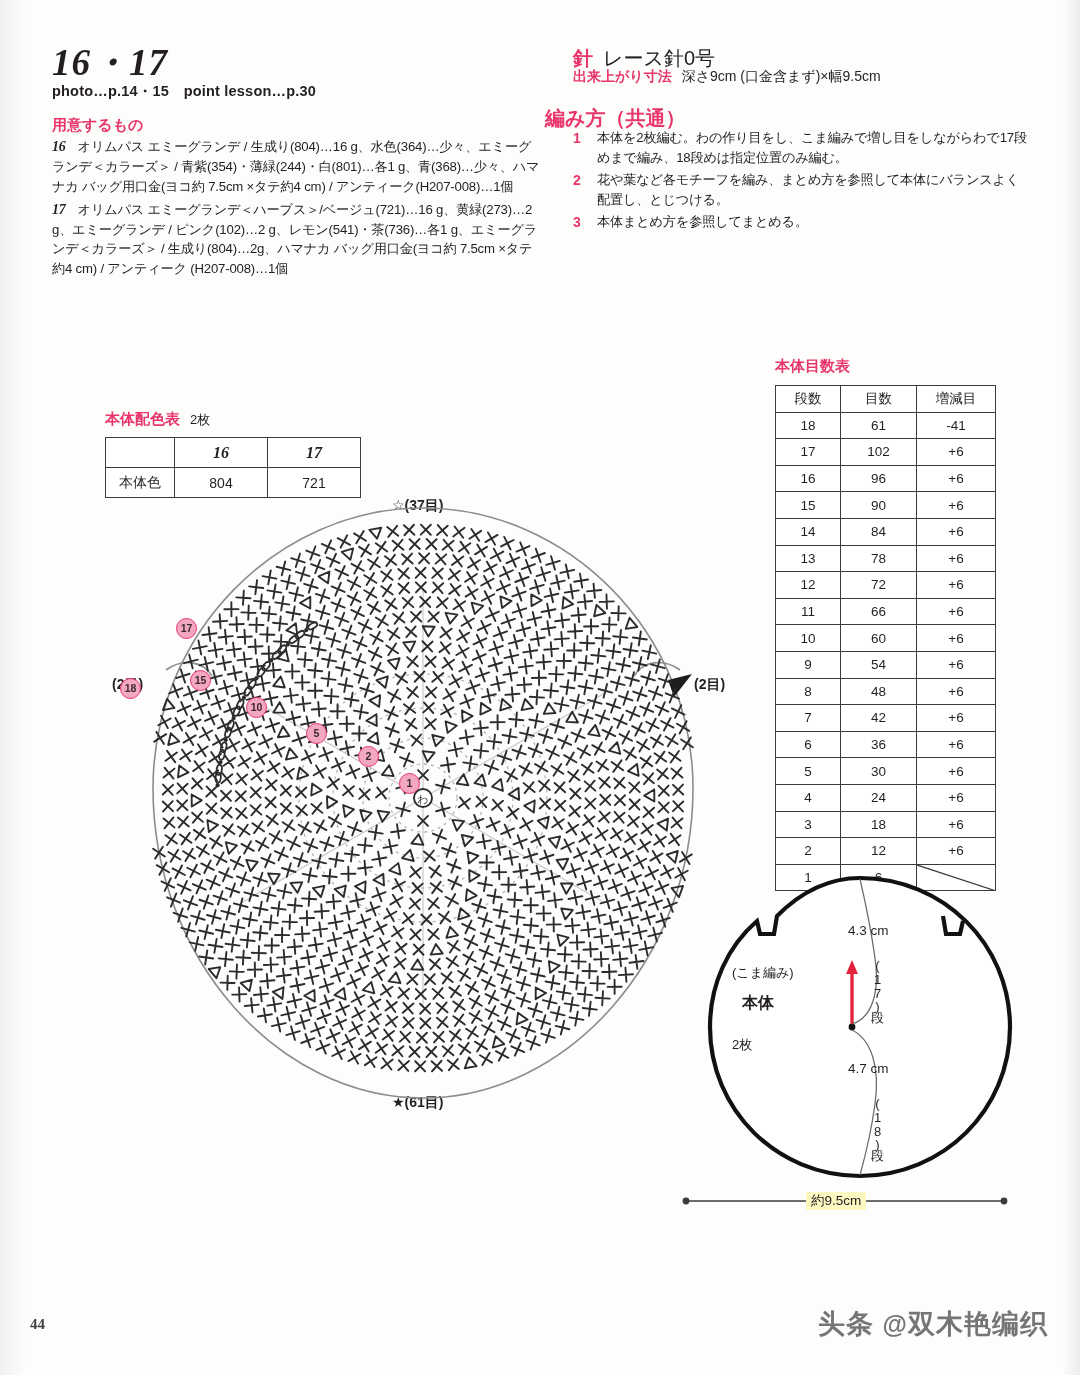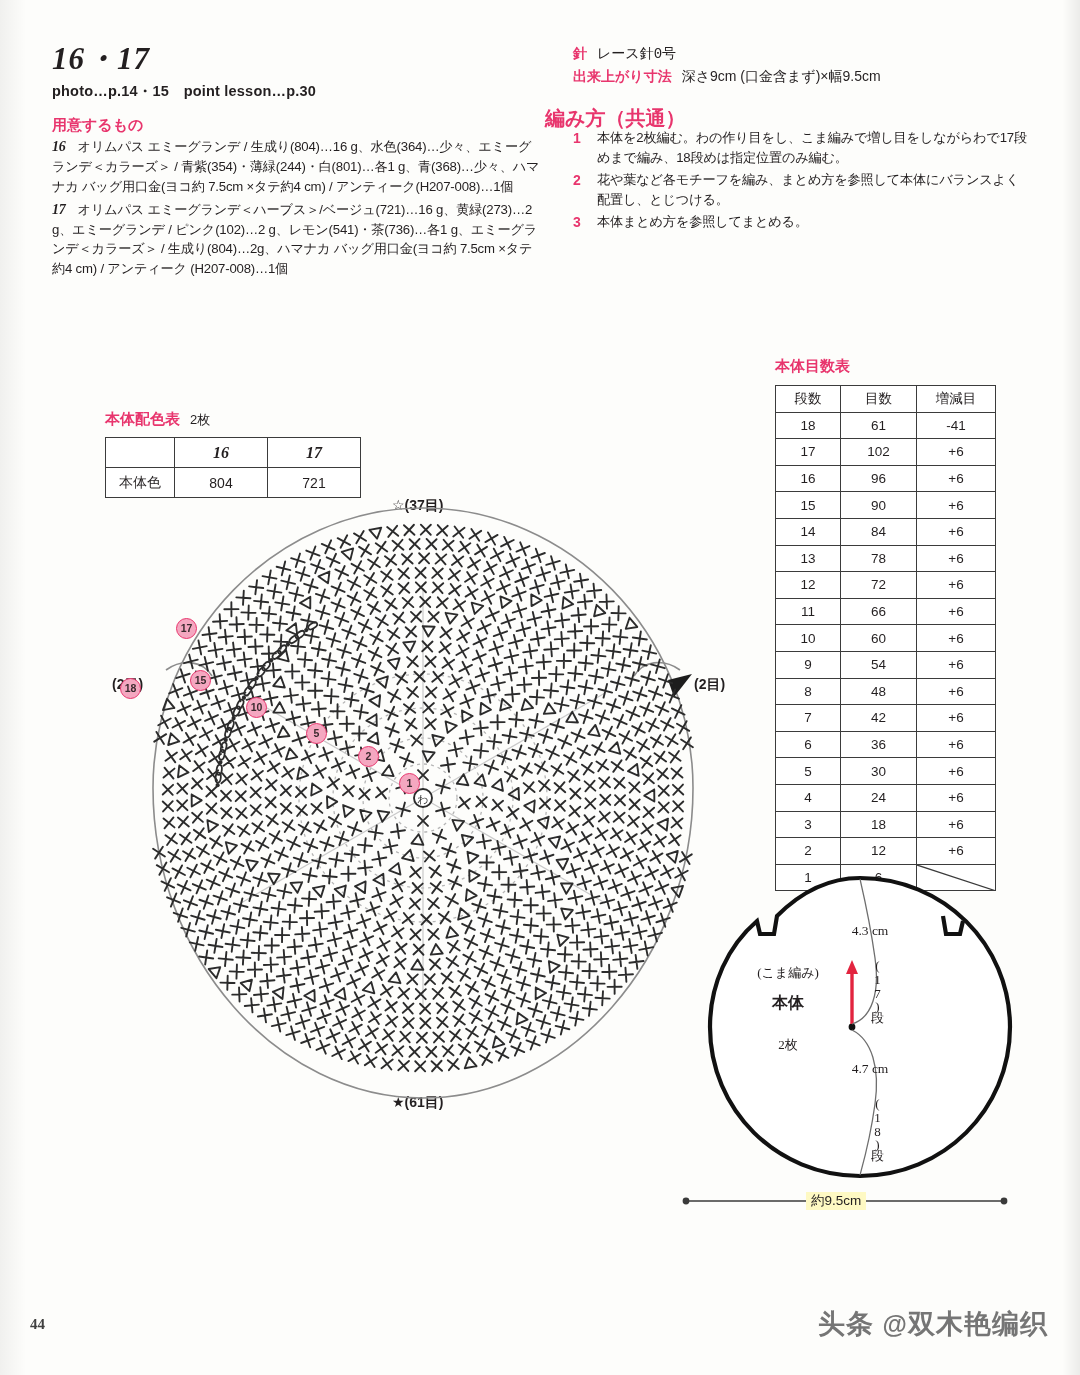--- a/index.html
+++ b/index.html
@@ -22,21 +22,21 @@
   .page::before{
     content:"";position:absolute;left:0;top:0;width:26px;height:100%;
     background:linear-gradient(to left,rgba(0,0,0,0.0),rgba(0,0,0,0.05));
     pointer-events:none;
   }
 
   
   #pattern-no{
     position:absolute;left:52px;top:38px;
     font-family:"Liberation Serif","DejaVu Serif",serif;
-    font-style:italic;font-weight:bold;font-size:31px;letter-spacing:1px;
+    font-style:italic;font-weight:bold;font-size:37px;letter-spacing:1px;
   }
   #photo-ref{
     position:absolute;left:52px;top:82px;
     font-size:14.5px;font-weight:bold;letter-spacing:.2px;
   }
   .red-head{
     color:#e8356d;font-weight:bold;
   }
   #materials-title{
     position:absolute;left:52px;top:116px;font-size:15px;
@@ -44,21 +44,21 @@
   #materials-body{
     position:absolute;left:52px;top:136px;width:490px;
     font-size:13.2px;line-height:1.5;letter-spacing:-0.2px;
   }
   .mat-item{margin-bottom:2px;}
   .mat-no{
     font-family:"Liberation Serif","DejaVu Serif",serif;
     font-style:italic;font-weight:bold;font-size:14px;margin-right:12px;
   }
 
-  #needle-line{position:absolute;left:573px;top:45px;font-size:14px;font-family:Liberation Mono, monospace;}
+  #needle-line{position:absolute;left:573px;top:45px;font-size:20px;}
   #needle-line .lbl{color:#e8356d;font-weight:bold;margin-right:10px;}
   #size-line{position:absolute;left:573px;top:68px;font-size:14px;}
   #size-line .lbl{color:#e8356d;font-weight:bold;margin-right:10px;}
   #howto-title{position:absolute;left:545px;top:105px;font-size:20px;}
   #howto-body{position:absolute;left:573px;top:128px;width:455px;font-size:13.2px;line-height:1.55;letter-spacing:-0.2px;}
   .step{display:flex;margin-bottom:1px;}
   .step-no{color:#e8356d;font-weight:bold;font-size:14px;min-width:24px;}
   .step-tx{flex:1;}
 
   
@@ -102,21 +102,21 @@
     position:absolute;width:19px;height:19px;border-radius:50%;
     background:#f4a7c0;border:1px solid #e8356d;
     color:#3a2a2e;font-size:10.5px;font-weight:bold;
     display:flex;align-items:center;justify-content:center;
     line-height:1;
   }
 
   
   #body-schematic{position:absolute;left:700px;top:872px;width:320px;height:310px;}
   #body-schematic svg{width:100%;height:100%;display:block;}
-  .sc-text{position:absolute;text-align:center;font-size:13.5px;line-height:1.35;font-family:Liberation Serif, serif;}
+  .sc-text{position:absolute;font-size:13.5px;line-height:1.35;}
   #sc-name{left:742px;top:992px;width:92px;font-size:16px;font-weight:bold;}
   #sc-sub{left:732px;top:964px;width:112px;font-size:13px;}
   #sc-cnt{left:732px;top:1036px;width:112px;font-size:13px;}
   #sc-top-dim{left:848px;top:922px;width:44px;font-size:13.5px;}
   #sc-top-rows{left:852px;top:958px;width:34px;font-size:13px;}
   #sc-bot-dim{left:848px;top:1060px;width:44px;font-size:13.5px;}
   #sc-bot-rows{left:852px;top:1096px;width:34px;font-size:13px;}
   .vrt{writing-mode:vertical-rl;text-orientation:upright;letter-spacing:-1px;}
   #width-dim{position:absolute;left:680px;top:1188px;width:330px;height:26px;}
   #width-dim svg{width:100%;height:100%;}

